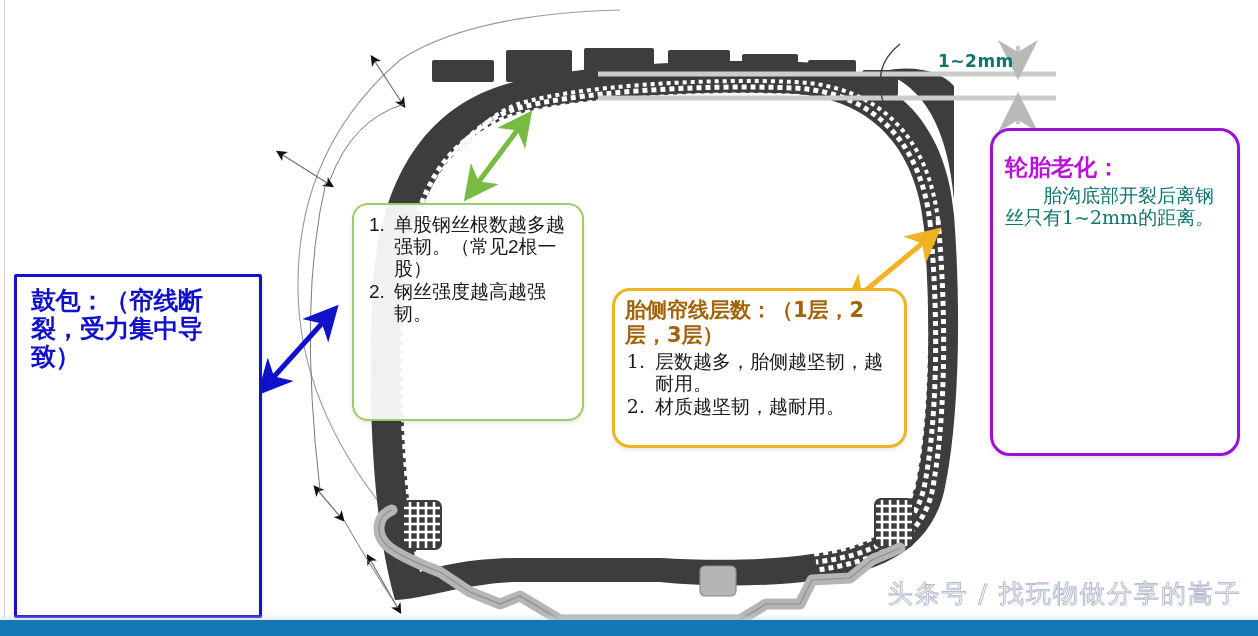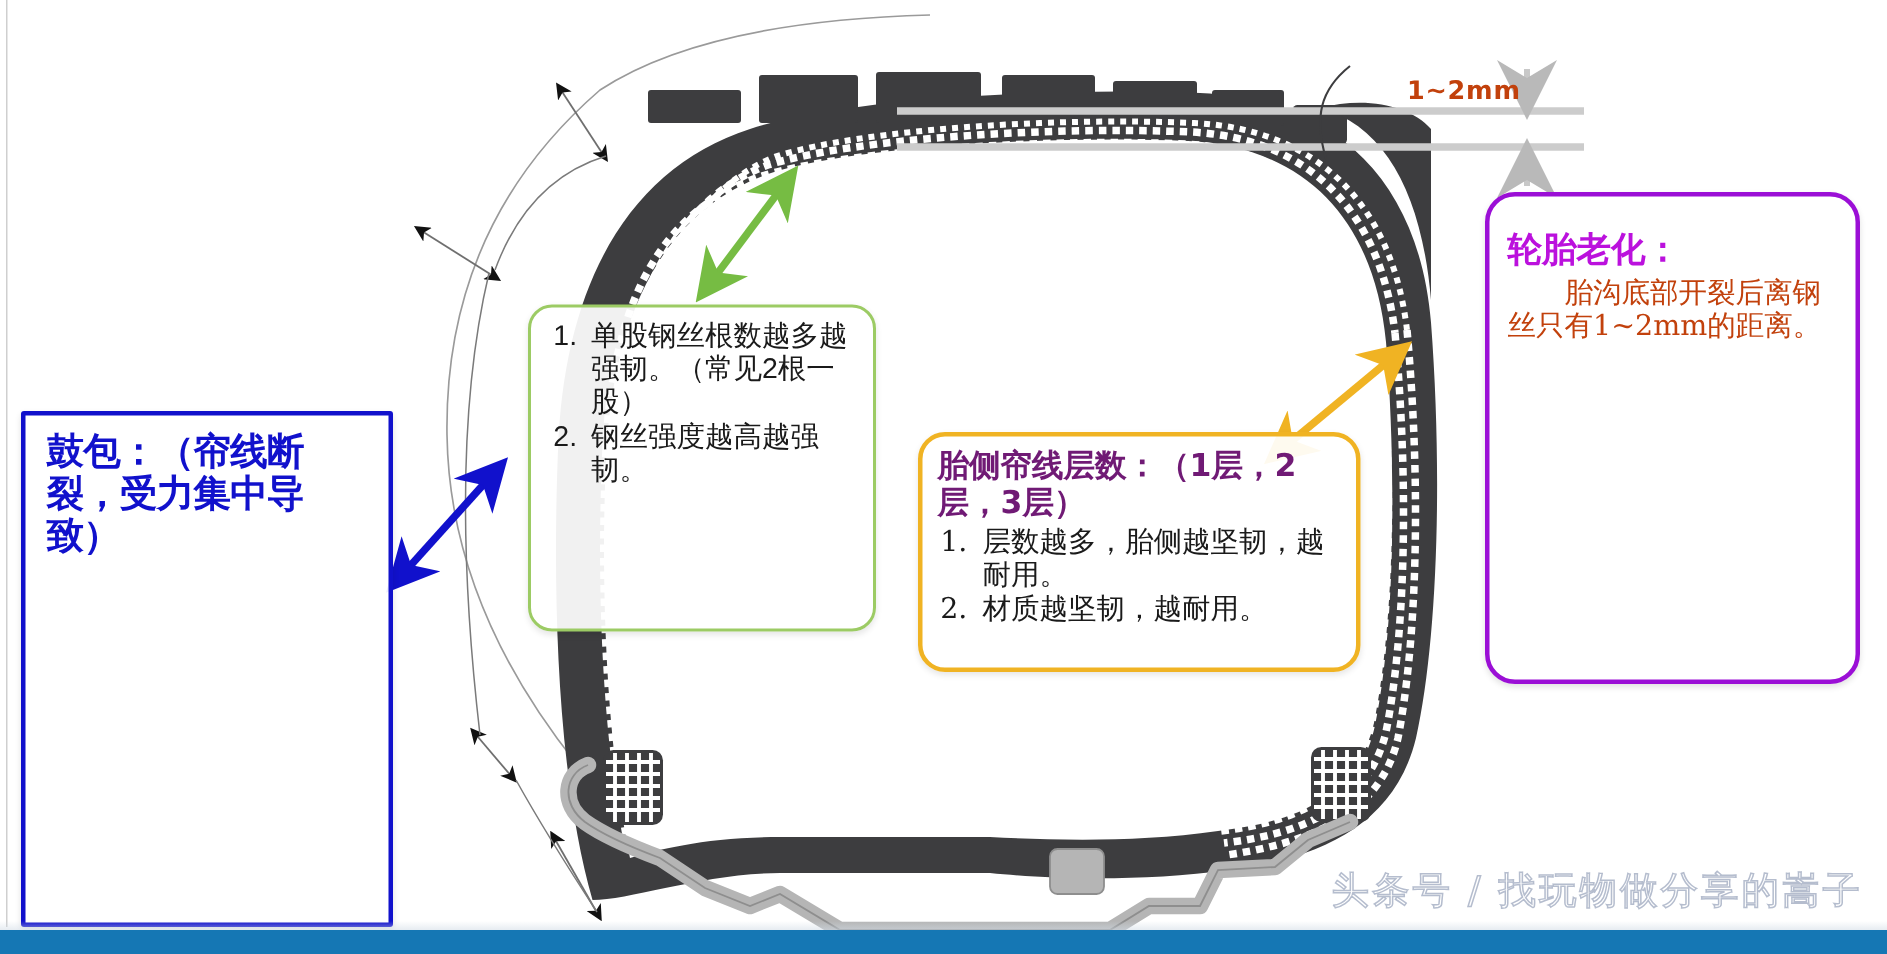--- a/index.html
+++ b/index.html
@@ -47,21 +47,21 @@
     border-radius: 16px;
     background: rgba(255,255,255,0.93);
     padding: 8px 10px 8px 12px;
   }
   .callout .title {
     font-weight: bold;
     line-height: 1.12;
     margin: 0 0 2px 0;
   }
   .callout .body {
-    color: #c2410c;
+    color: #0f766e;
     line-height: 1.16;
     margin: 0;
   }
   .callout ol {
     margin: 2px 0 0 0;
     padding-left: 26px;
     line-height: 1.16;
     color: #1a1a1a;
   }
   .callout ol li { margin: 0 0 1px 0; padding-left: 4px; }
@@ -106,21 +106,21 @@
 
   
   #box-yellow {
     left: 612px; top: 288px; width: 295px; height: 160px;
     border: 3px solid #f0b323;
     border-radius: 18px;
     padding: 7px 8px 6px 10px;
     box-shadow: 0 2px 4px rgba(0,0,0,.10);
   }
   #box-yellow .title {
-    color: #701a75;
+    color: #a16207;
     font-size: 21px;
     font-family: "DejaVu Sans", sans-serif;
     font-weight: bold;
     line-height: 1.18;
   }
   #box-yellow ol { font-size: 19px; font-family: "DejaVu Serif","Liberation Serif", serif; }
 
   
   #box-purple {
     left: 990px; top: 128px; width: 250px; height: 328px;
@@ -154,21 +154,21 @@
     white-space: nowrap;
     margin-top: 32px;
   }
 
   .mm-label {
     position: absolute;
     left: 938px; top: 51px;
     font-family: "DejaVu Sans", sans-serif;
     font-weight: bold;
     font-size: 17px;
-    color: #c2410c;
+    color: #0f766e;
     letter-spacing: 0.5px;
   }
 </style>
 </head>
 <body>
 
 <div id="slide">
 
   <div class="page-edge-left"></div>
 

